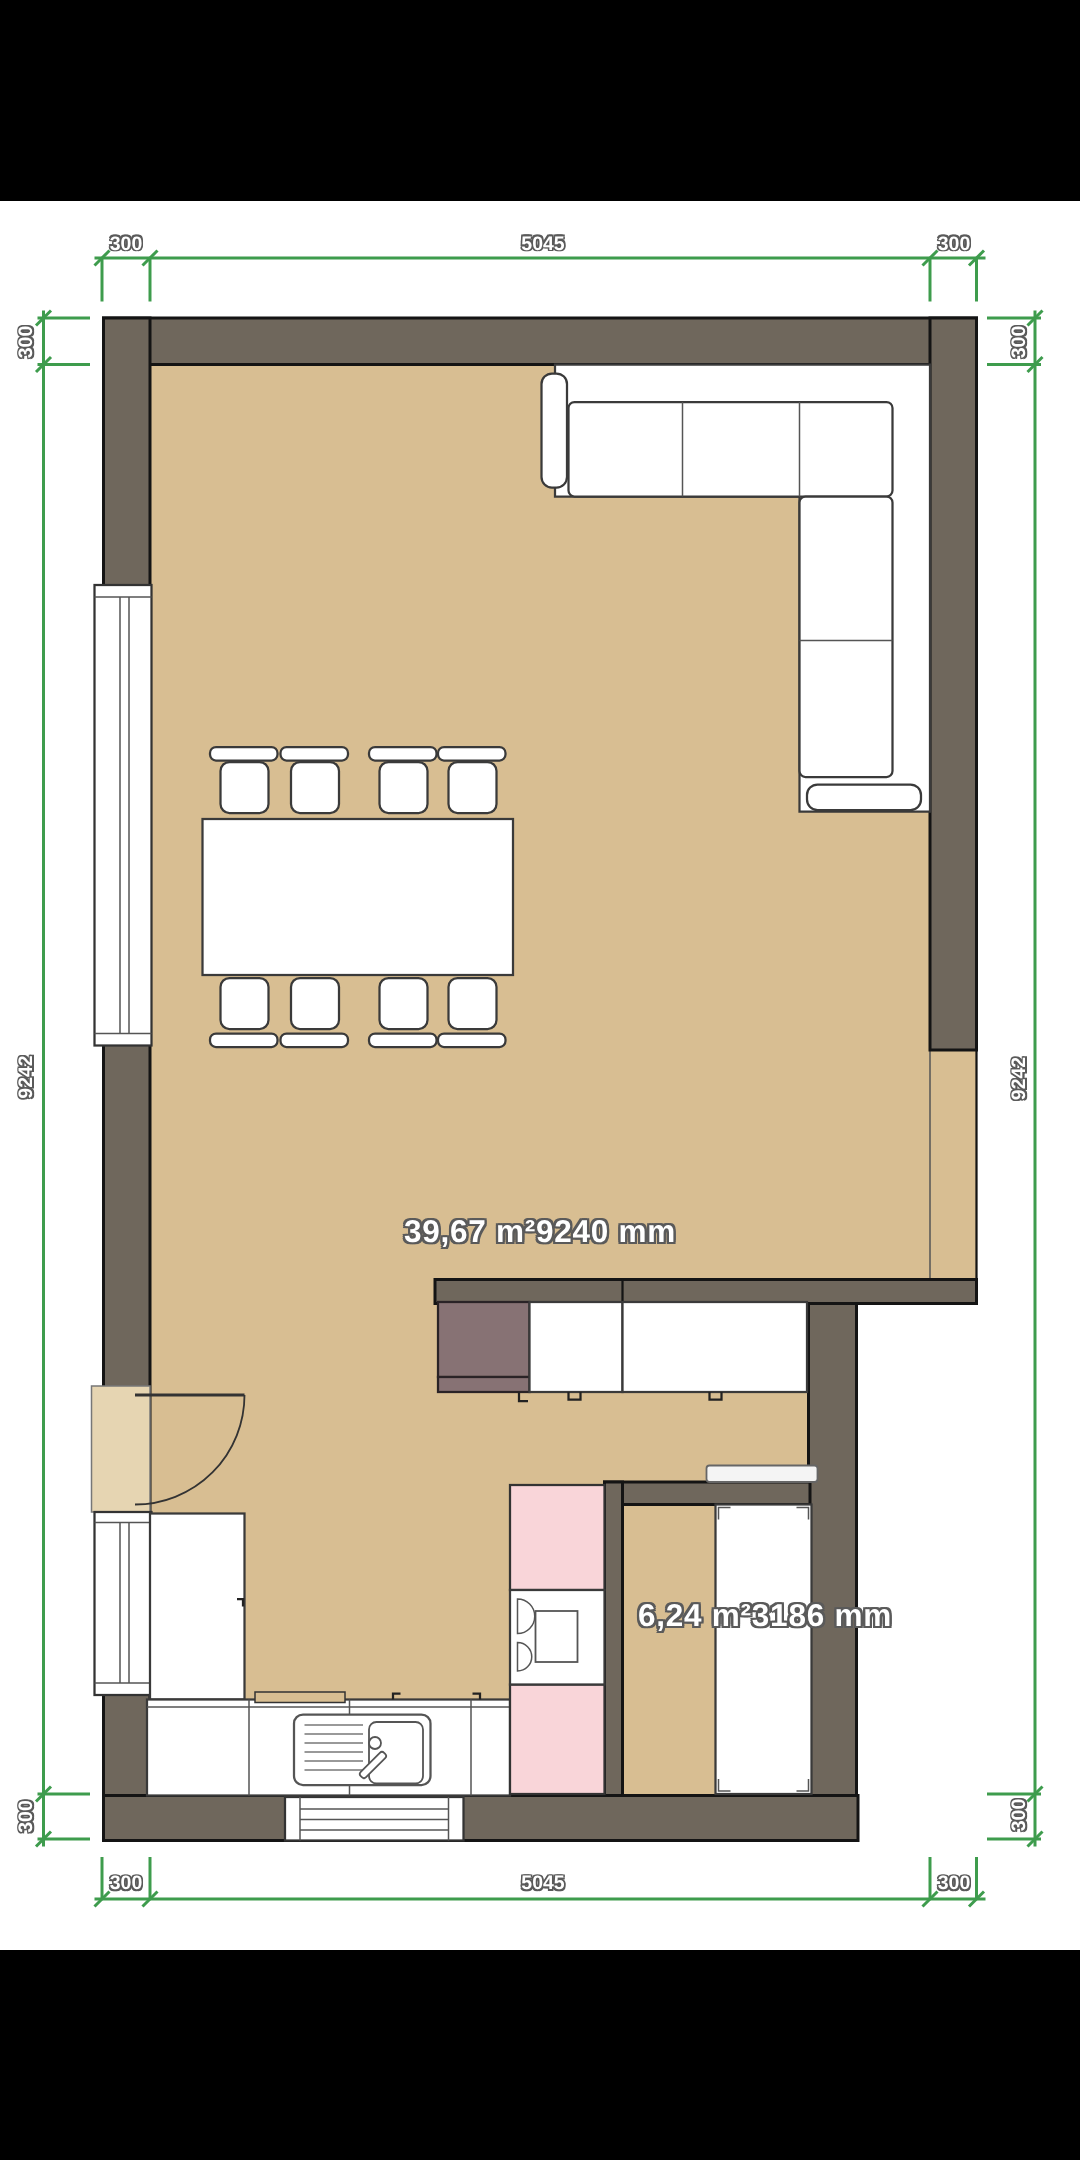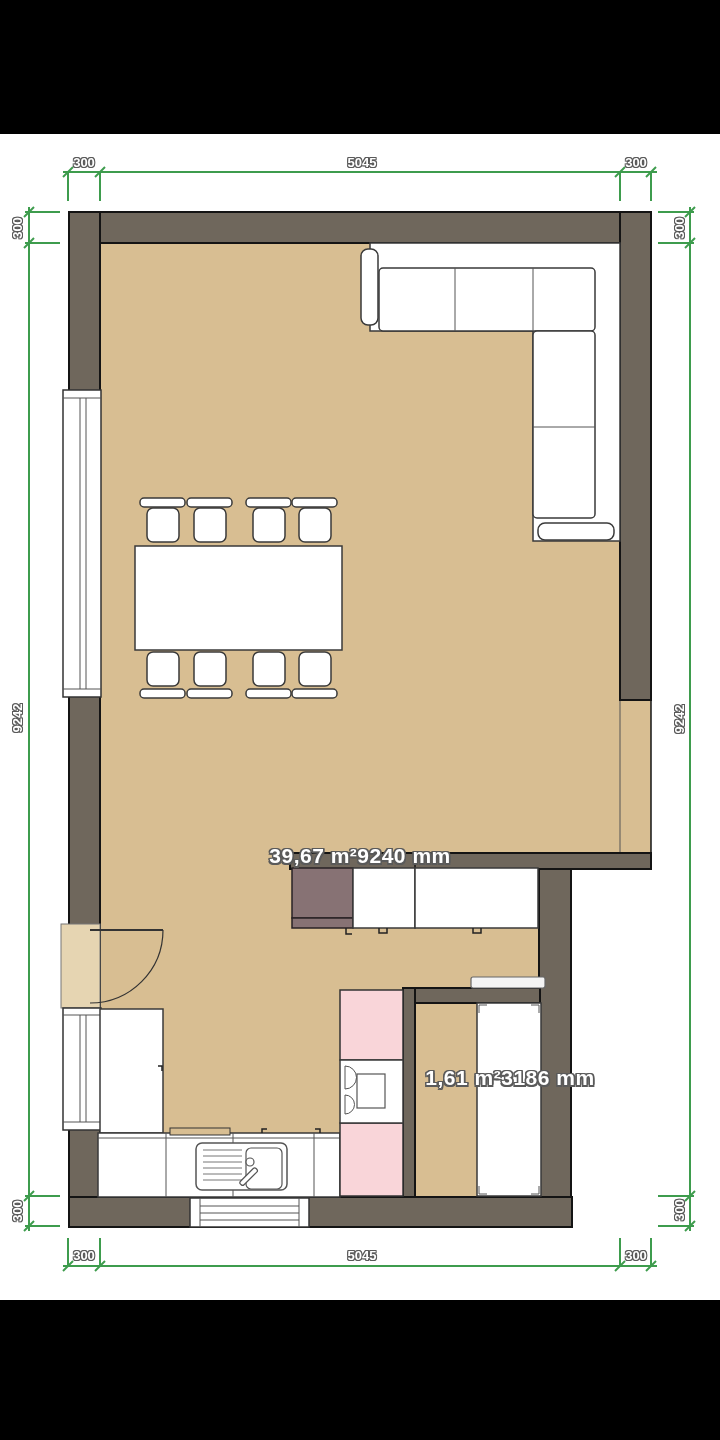--- a/index.html
+++ b/index.html
@@ -245,18 +245,18 @@
   <div class="dim-label" style="left:84px;top:1255px;">300</div>
   <div class="dim-label" style="left:362px;top:1255px;">5045</div>
   <div class="dim-label" style="left:636px;top:1255px;">300</div>
   <div class="dim-label vert" style="left:17px;top:228px;">300</div>
   <div class="dim-label vert" style="left:17px;top:718px;">9242</div>
   <div class="dim-label vert" style="left:17px;top:1211px;">300</div>
   <div class="dim-label vert" style="left:679px;top:228px;">300</div>
   <div class="dim-label vert" style="left:679px;top:719px;">9242</div>
   <div class="dim-label vert" style="left:679px;top:1210px;">300</div>
 
-  <div class="room-label" style="left:360px;top:856px;">39,67 m²9240 mm</div>
-  <div class="room-label" style="left:510px;top:1078px;">1,61 m²3186 mm</div>
+  <div class="room-label" style="left:360px;top:822px;">39,67 m²9240 mm</div>
+  <div class="room-label" style="left:510px;top:1078px;">6,24 m²3186 mm</div>
 
   <div class="letterbox" id="bar-top"></div>
   <div class="letterbox" id="bar-bottom"></div>
 </div>
 
 </body></html>

